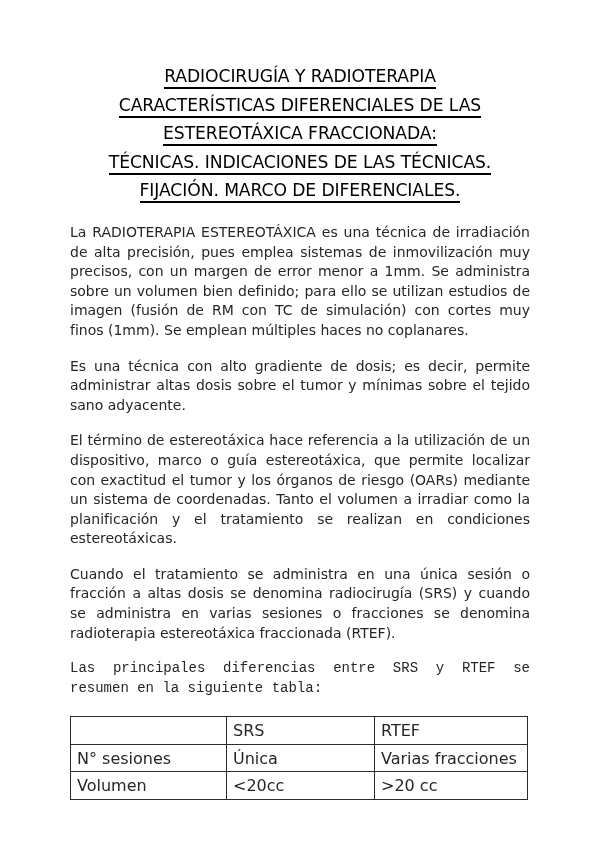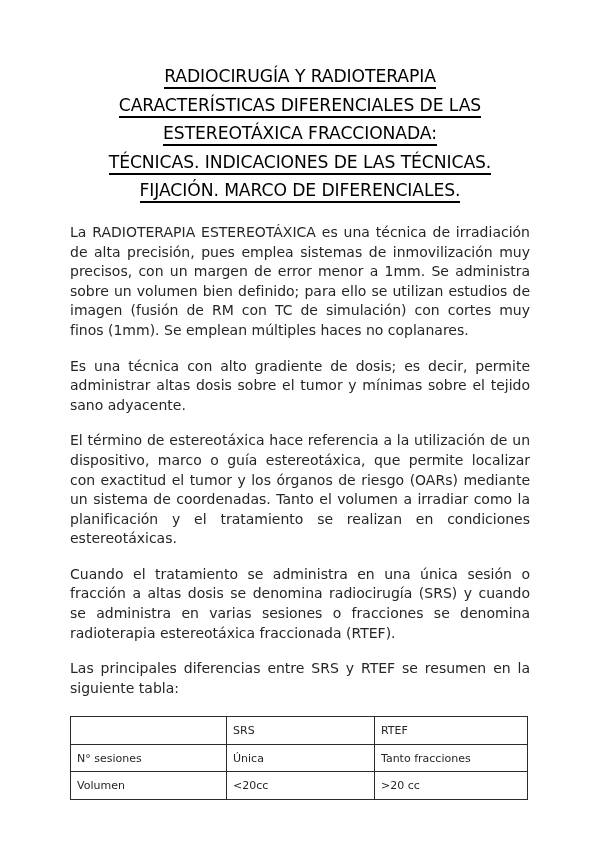--- a/index.html
+++ b/index.html
@@ -63,31 +63,32 @@
   p.para {
     margin: 0 0 16px 0;
     text-align: justify;
     text-justify: inter-word;
     font-size: 14px;
     line-height: 19.6px;
     color: #262626;
   }
   p.para:last-child {
     margin-bottom: 0;
+    font-family: Liberation Mono, monospace;
   }
 
   
   .table-wrap {
     margin-top: 18px;
   }
   table.cmp {
     border-collapse: collapse;
     width: 457px;
     table-layout: fixed;
-    font-size: 11px;
+    font-size: 16px;
     color: #262626;
   }
   table.cmp col.c1 { width: 156px; }
   table.cmp col.c2 { width: 148px; }
   table.cmp col.c3 { width: 153px; }
   table.cmp td {
     border: 1px solid #2b2b2b;
     height: 26.5px;
     padding: 0 0 0 6px;
     vertical-align: middle;
@@ -128,21 +129,21 @@
         </colgroup>
         <tbody>
           <tr>
             <td class="empty"></td>
             <td>SRS</td>
             <td>RTEF</td>
           </tr>
           <tr>
             <td>N° sesiones</td>
             <td>Única</td>
-            <td>Tanto fracciones</td>
+            <td>Varias fracciones</td>
           </tr>
           <tr>
             <td>Volumen</td>
             <td>&lt;20cc</td>
             <td>&gt;20 cc</td>
           </tr>
         </tbody>
       </table>
     </div>
 

